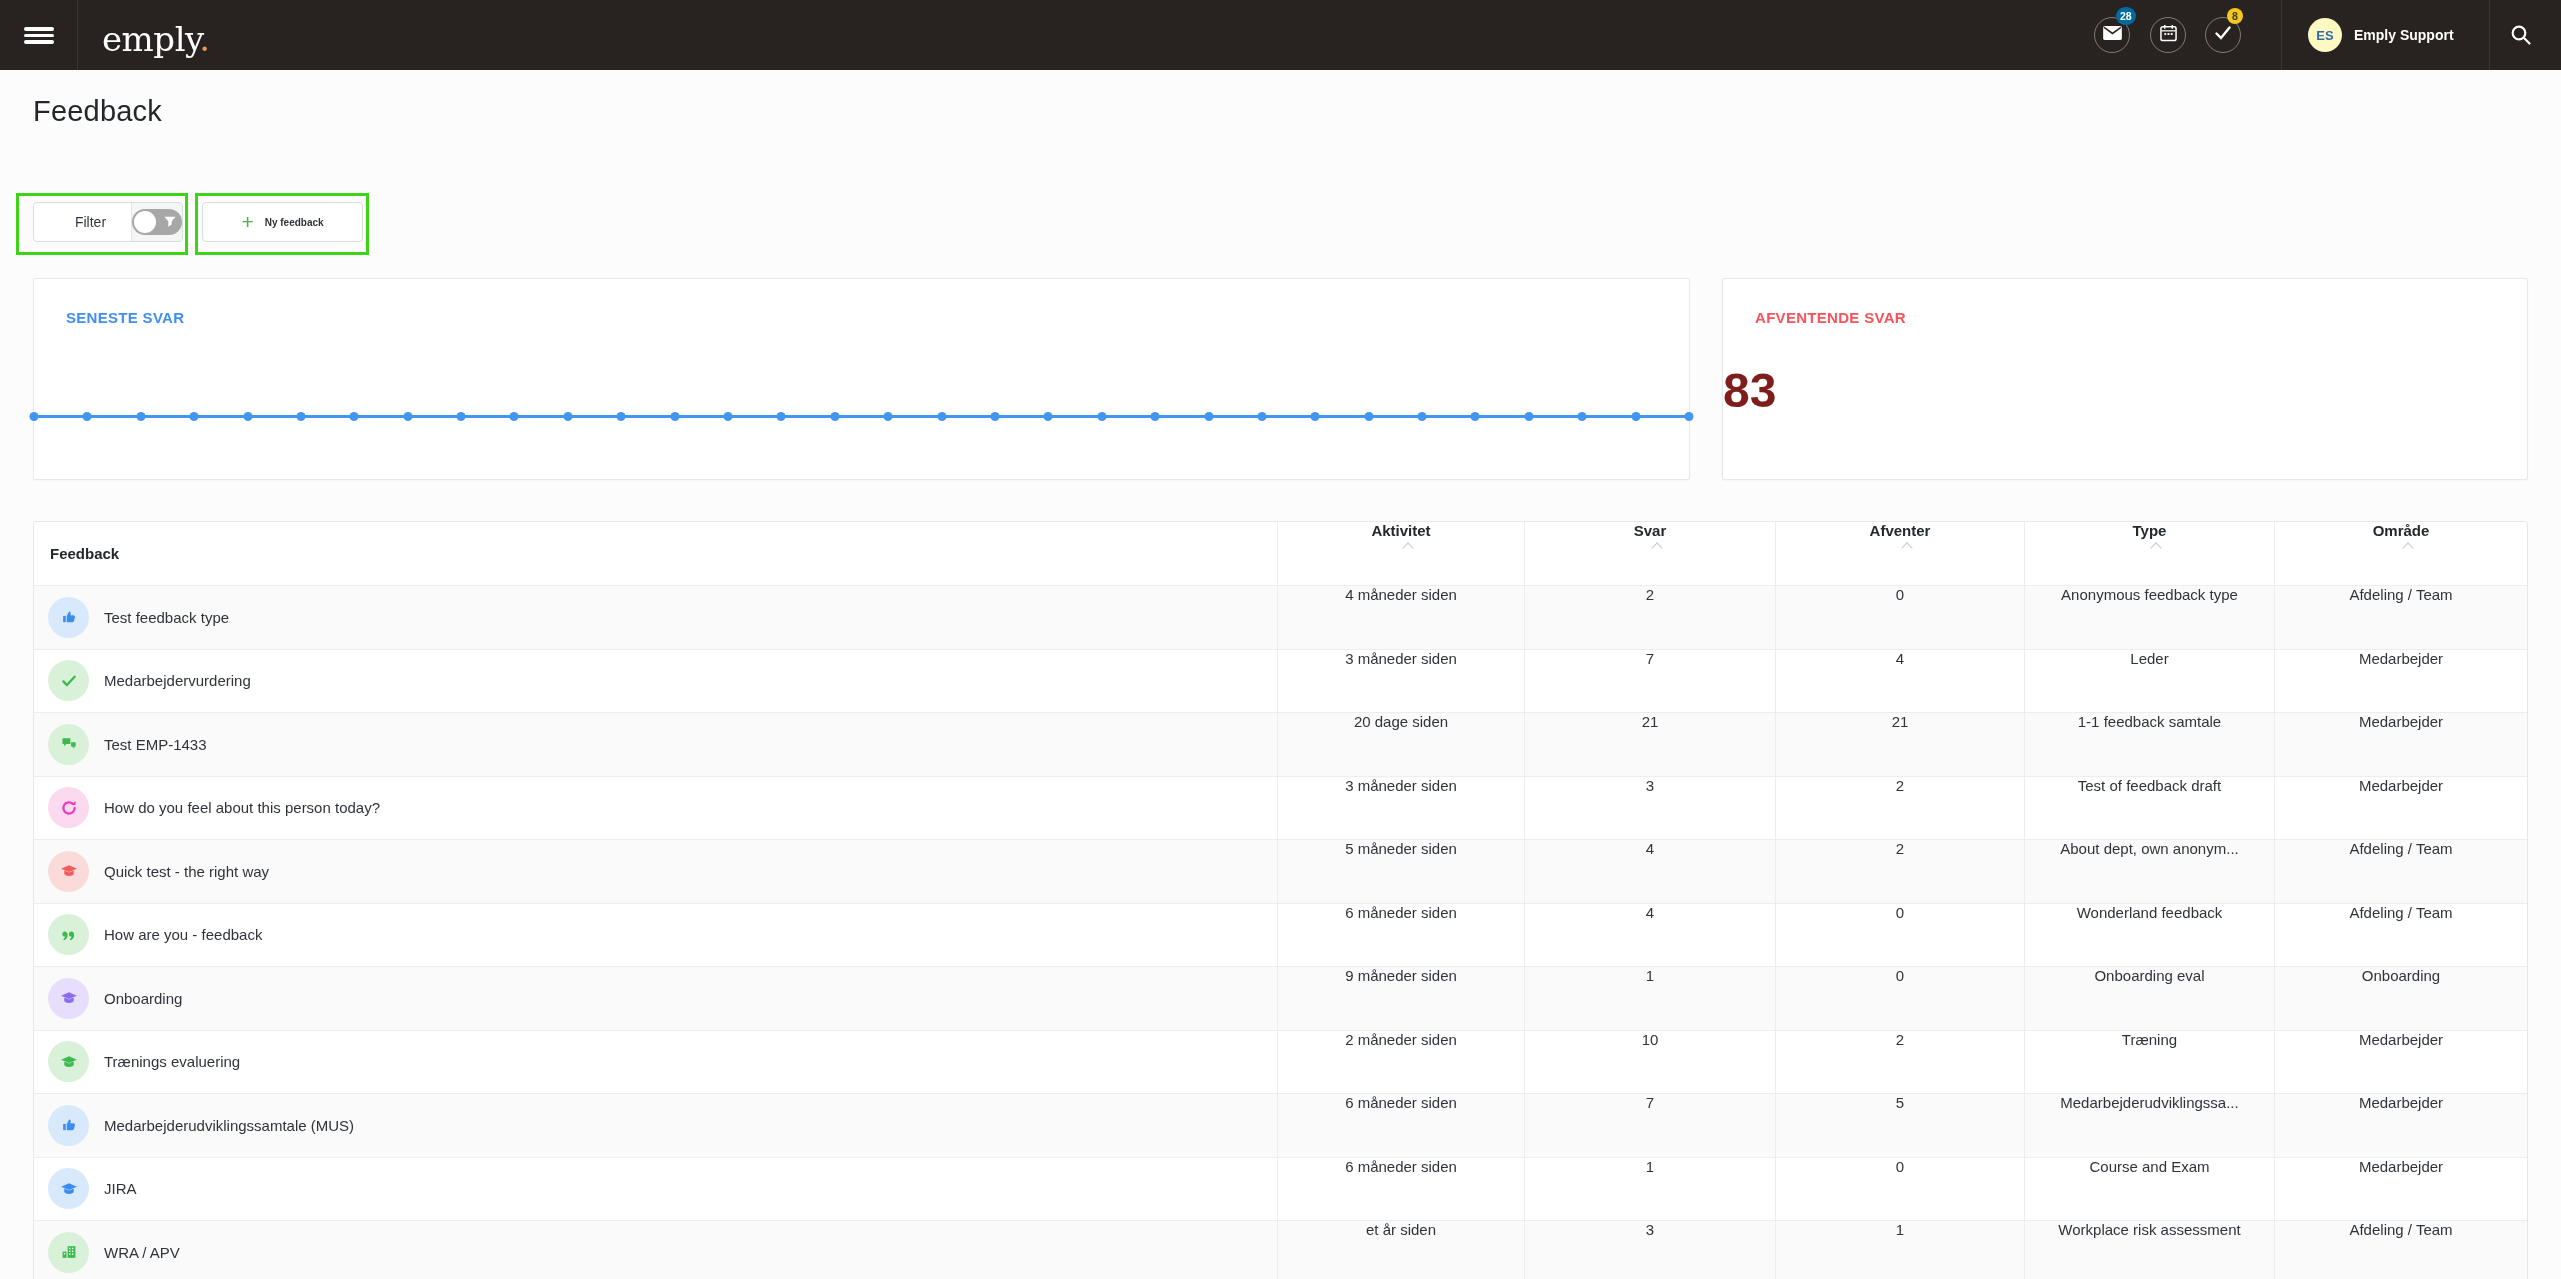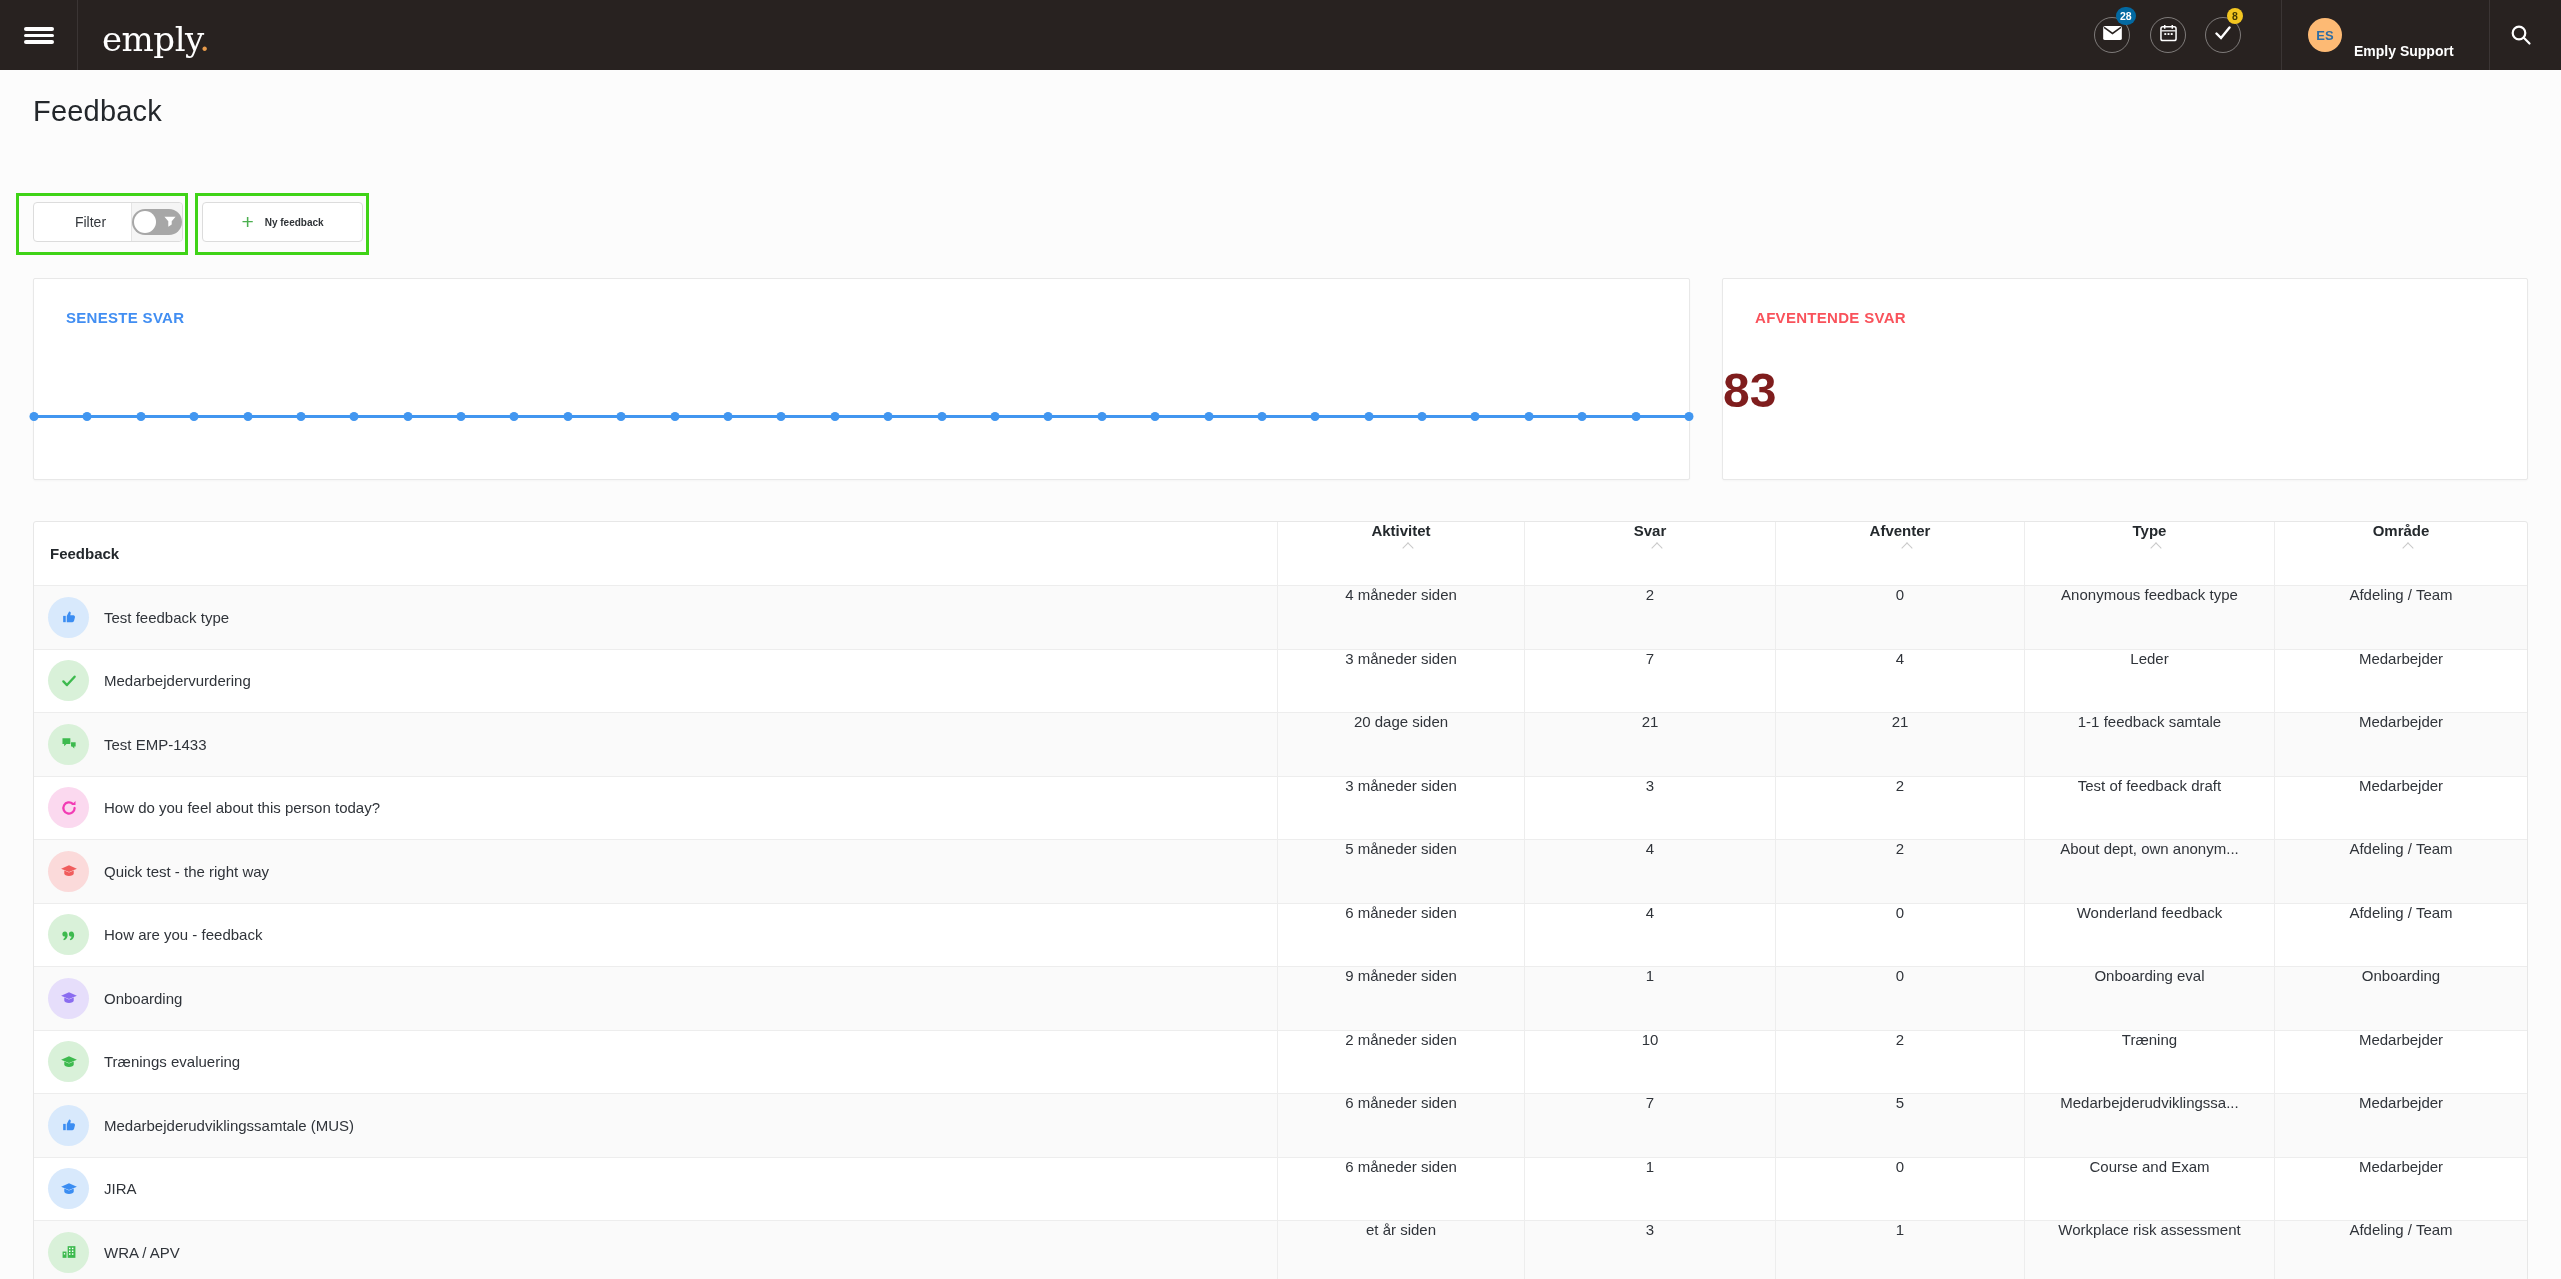--- a/index.html
+++ b/index.html
@@ -18,24 +18,24 @@
   .logo { position:absolute; left:102px; top:4px; height:70px; line-height:70px;
           font-family:"DejaVu Serif", serif; font-weight:400; font-size:34px; color:#fff; letter-spacing:-.5px; }
   .logo .dot { color:#e89b4a; }
   .iconbtn { position:absolute; top:17px; width:36px; height:36px; border:1.5px solid rgba(255,255,255,.4);
              border-radius:50%; display:flex; align-items:center; justify-content:center; cursor:pointer; }
   .badge { position:absolute; height:18px; min-width:18px; padding:0 4px; border-radius:9px;
            font-size:10.5px; font-weight:700; line-height:18px; text-align:center; }
   .badge.red { background:#0369a1; color:#fff;border-radius:9px; }
   .badge.yellow { background:#f3c620; color:#433a00; height:16px; min-width:16px; line-height:16px; }
   .avatar { position:absolute; left:2308px; top:18px; width:34px; height:34px; border-radius:50%;
-            background:#fdba74; color:#2e6da4; font-weight:700; font-size:13px;
+            background:#fef9c3; color:#2e6da4; font-weight:700; font-size:13px;
             display:flex; align-items:center; justify-content:center; }
   .username { position:absolute; left:2354px; top:0; height:70px; line-height:70px;
-              color:#fff; font-size:14px; font-weight:700;margin-top:16px; }
+              color:#fff; font-size:14px; font-weight:700; }
   .searchbtn { position:absolute; left:2510px; top:24px; width:24px; height:24px; cursor:pointer; }
   
   .page-title { position:absolute; left:33px; top:95px; font-size:29px; font-weight:400; color:#23272b; letter-spacing:.2px; }
   
   .anno { position:absolute; border:3px solid #3fd317; }
   .anno1 { left:16px; top:193px; width:172px; height:62px; }
   .anno2 { left:195px; top:193px; width:174px; height:62px; }
   
   .filterctl { position:absolute; left:33px; top:202px; width:150px; height:40px; background:#fff;
                border:1px solid #dcdcdc; border-radius:4px; display:flex; align-items:stretch; cursor:pointer;padding-left:16px; }

